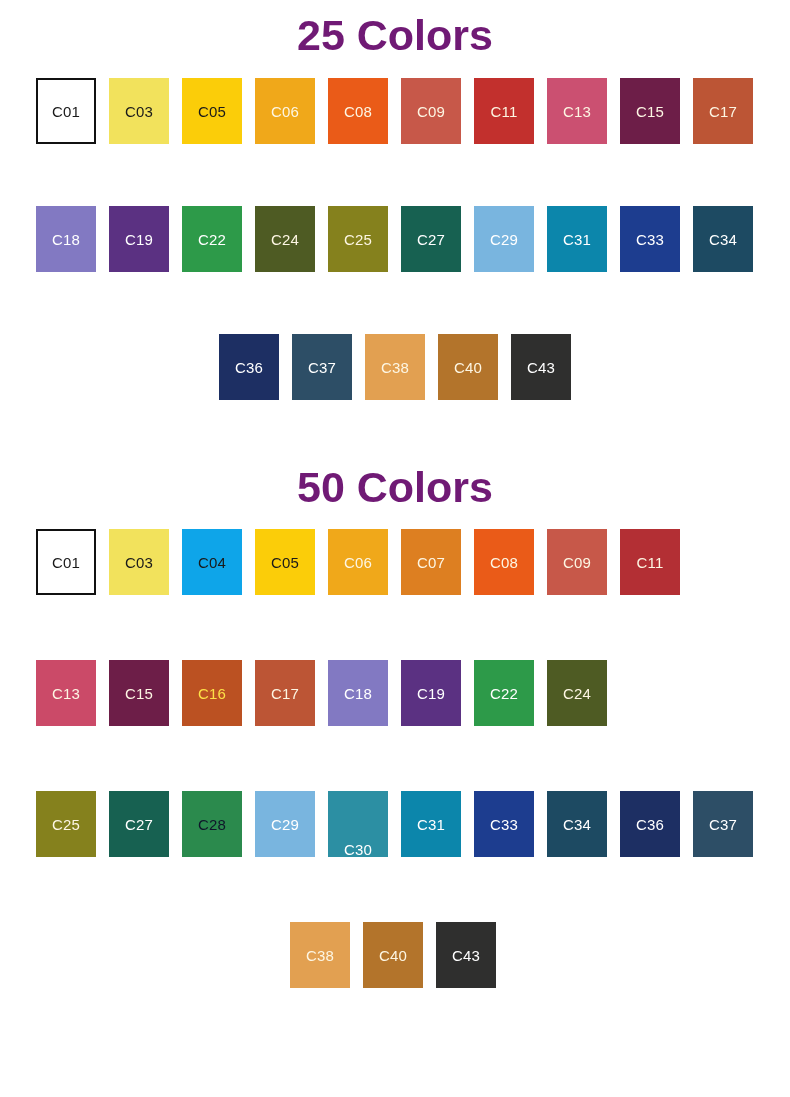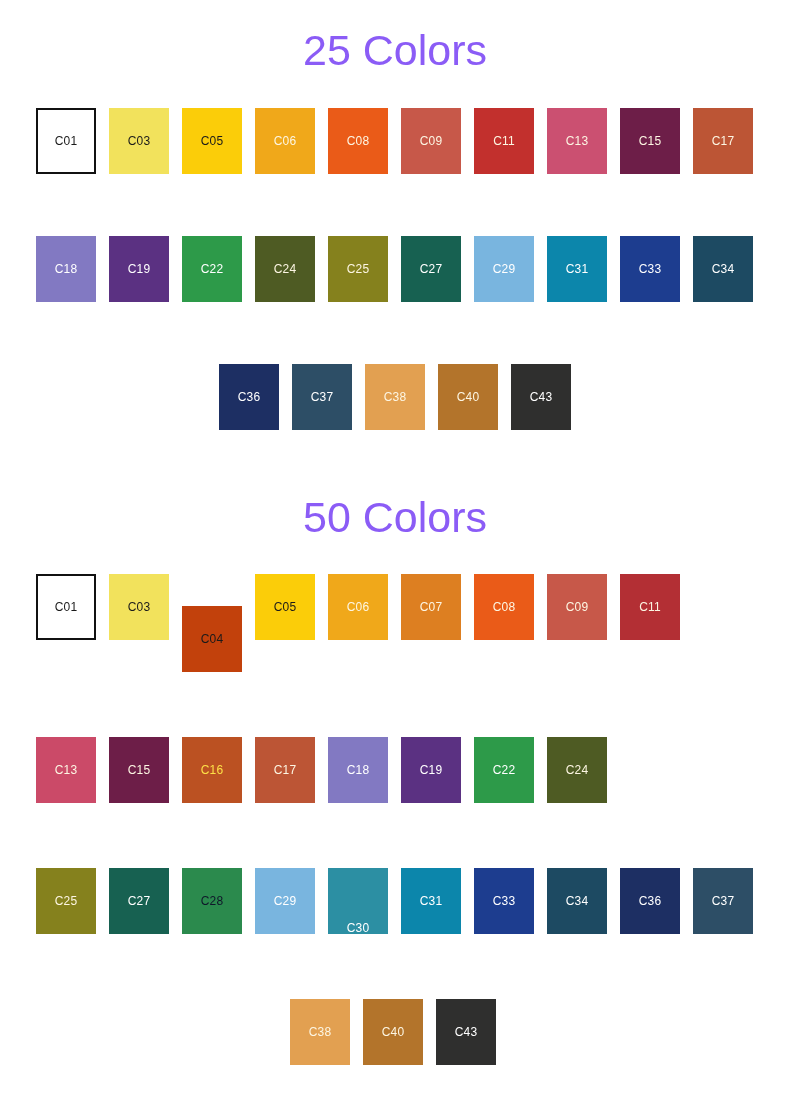--- a/index.html
+++ b/index.html
@@ -22,26 +22,26 @@
     position: relative;
     box-sizing: border-box;
   }
   .palette-section {
     width: 100%;
     box-sizing: border-box;
   }
   .palette-title {
     text-align: center;
     font-family: "Liberation Sans", sans-serif;
-    font-weight: 400;
+    font-weight: 700;
     font-size: 43px;
     line-height: 1;
     letter-spacing: 0px;
-    color: #8b5cf6;
-    margin: 15px;
+    color: #701a75;
+    margin: 0;
     padding: 0;
   }
   #section-25 .palette-title { padding-top: 14px; }
   #section-33 .palette-title { padding-top: 24px; }
 
   .swatch-rows {
     display: flex;
     flex-direction: column;
   }
   .swatch-row {
@@ -59,21 +59,21 @@
     justify-content: center;
     box-sizing: border-box;
     flex: 0 0 auto;
   }
   .swatch:last-child { margin-right: 0; }
   .swatch.outlined {
     border: 2px solid #111111;
   }
   .swatch-label {
     font-family: "Liberation Sans", sans-serif;
-    font-size: 12px;
+    font-size: 15px;
     font-weight: 400;
     letter-spacing: 0.2px;
     line-height: 1;
     user-select: none;
     white-space: nowrap;
   }
 
   
   #section-25 .swatch-rows { padding-left: 36px; padding-top: 21px; }
   #section-25 .swatch-row { margin-bottom: 62px; }
@@ -182,21 +182,21 @@
   <section class="palette-section" id="section-33">
     <h1 class="palette-title">50 Colors</h1>
     <div class="swatch-rows">
         <div class="swatch-row">
           <div class="swatch outlined" style="background: rgb(255, 255, 255);">
             <span class="swatch-label" style="color: rgb(26, 26, 26);">C01</span>
           </div>
           <div class="swatch" style="background: rgb(242, 226, 92);">
             <span class="swatch-label" style="color: rgb(26, 26, 26);">C03</span>
           </div>
-          <div class="swatch" style="background: #c2410c; margin-top: 32px;">
+          <div class="swatch" style="background: #0ea5e9;">
             <span class="swatch-label" style="color: rgb(26, 26, 26);">C04</span>
           </div>
           <div class="swatch" style="background: rgb(251, 205, 9);">
             <span class="swatch-label" style="color: rgb(26, 26, 26);">C05</span>
           </div>
           <div class="swatch" style="background: rgb(240, 168, 26);">
             <span class="swatch-label" style="color: rgb(253, 246, 227);">C06</span>
           </div>
           <div class="swatch" style="background: rgb(221, 127, 33);">
             <span class="swatch-label" style="color: rgb(253, 246, 227);">C07</span>

